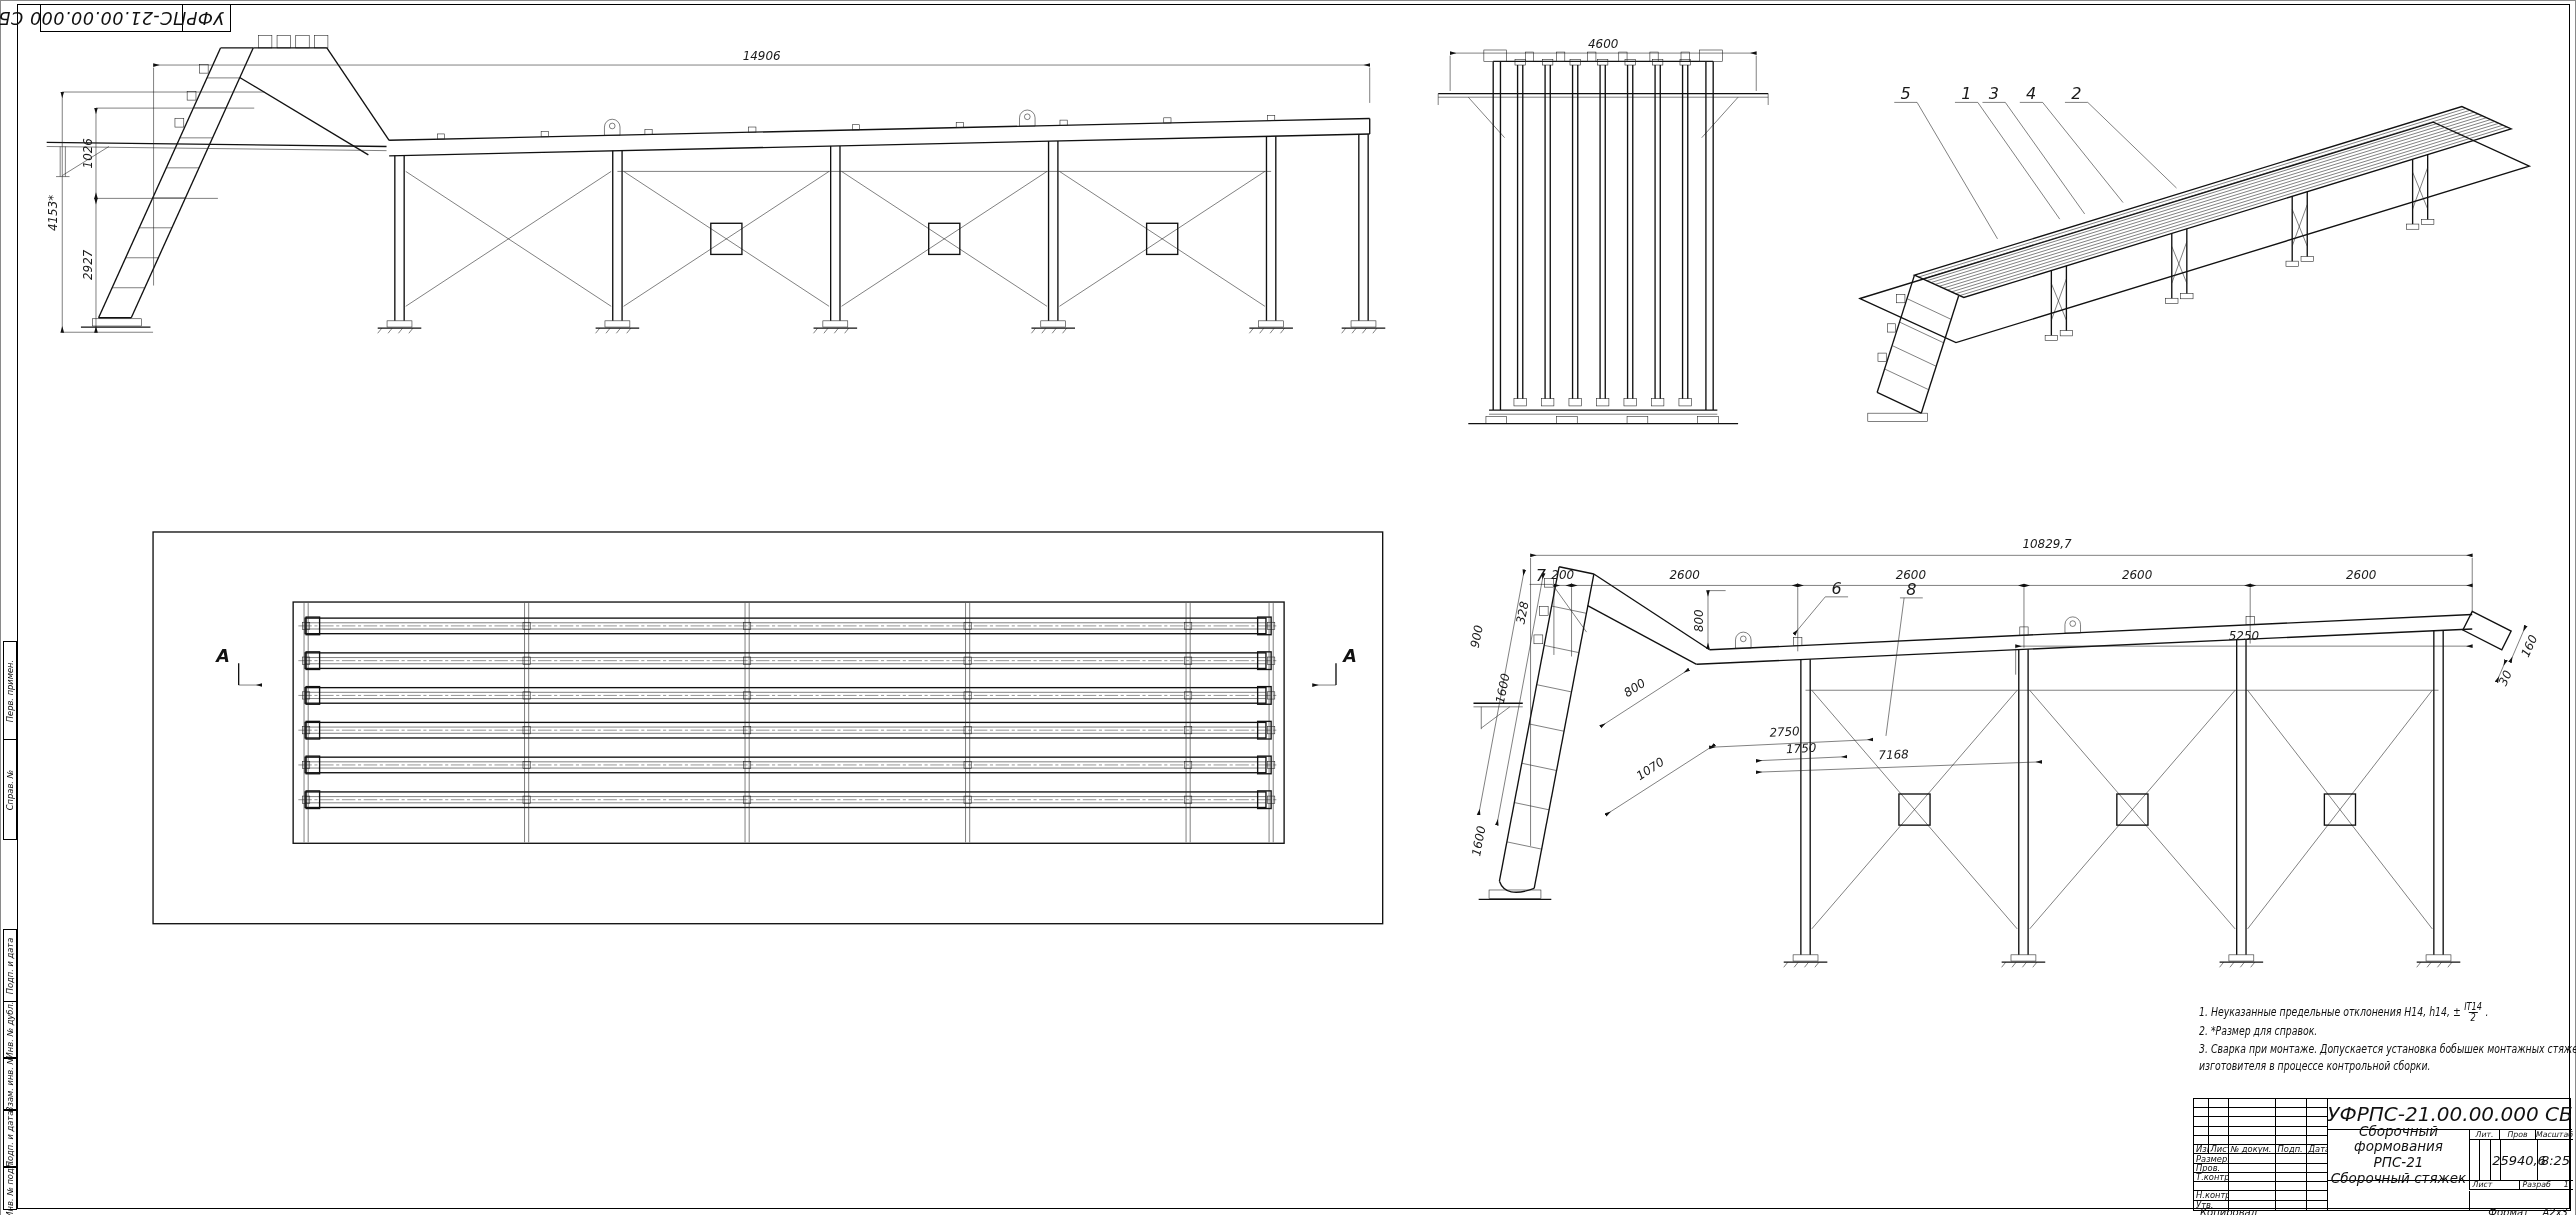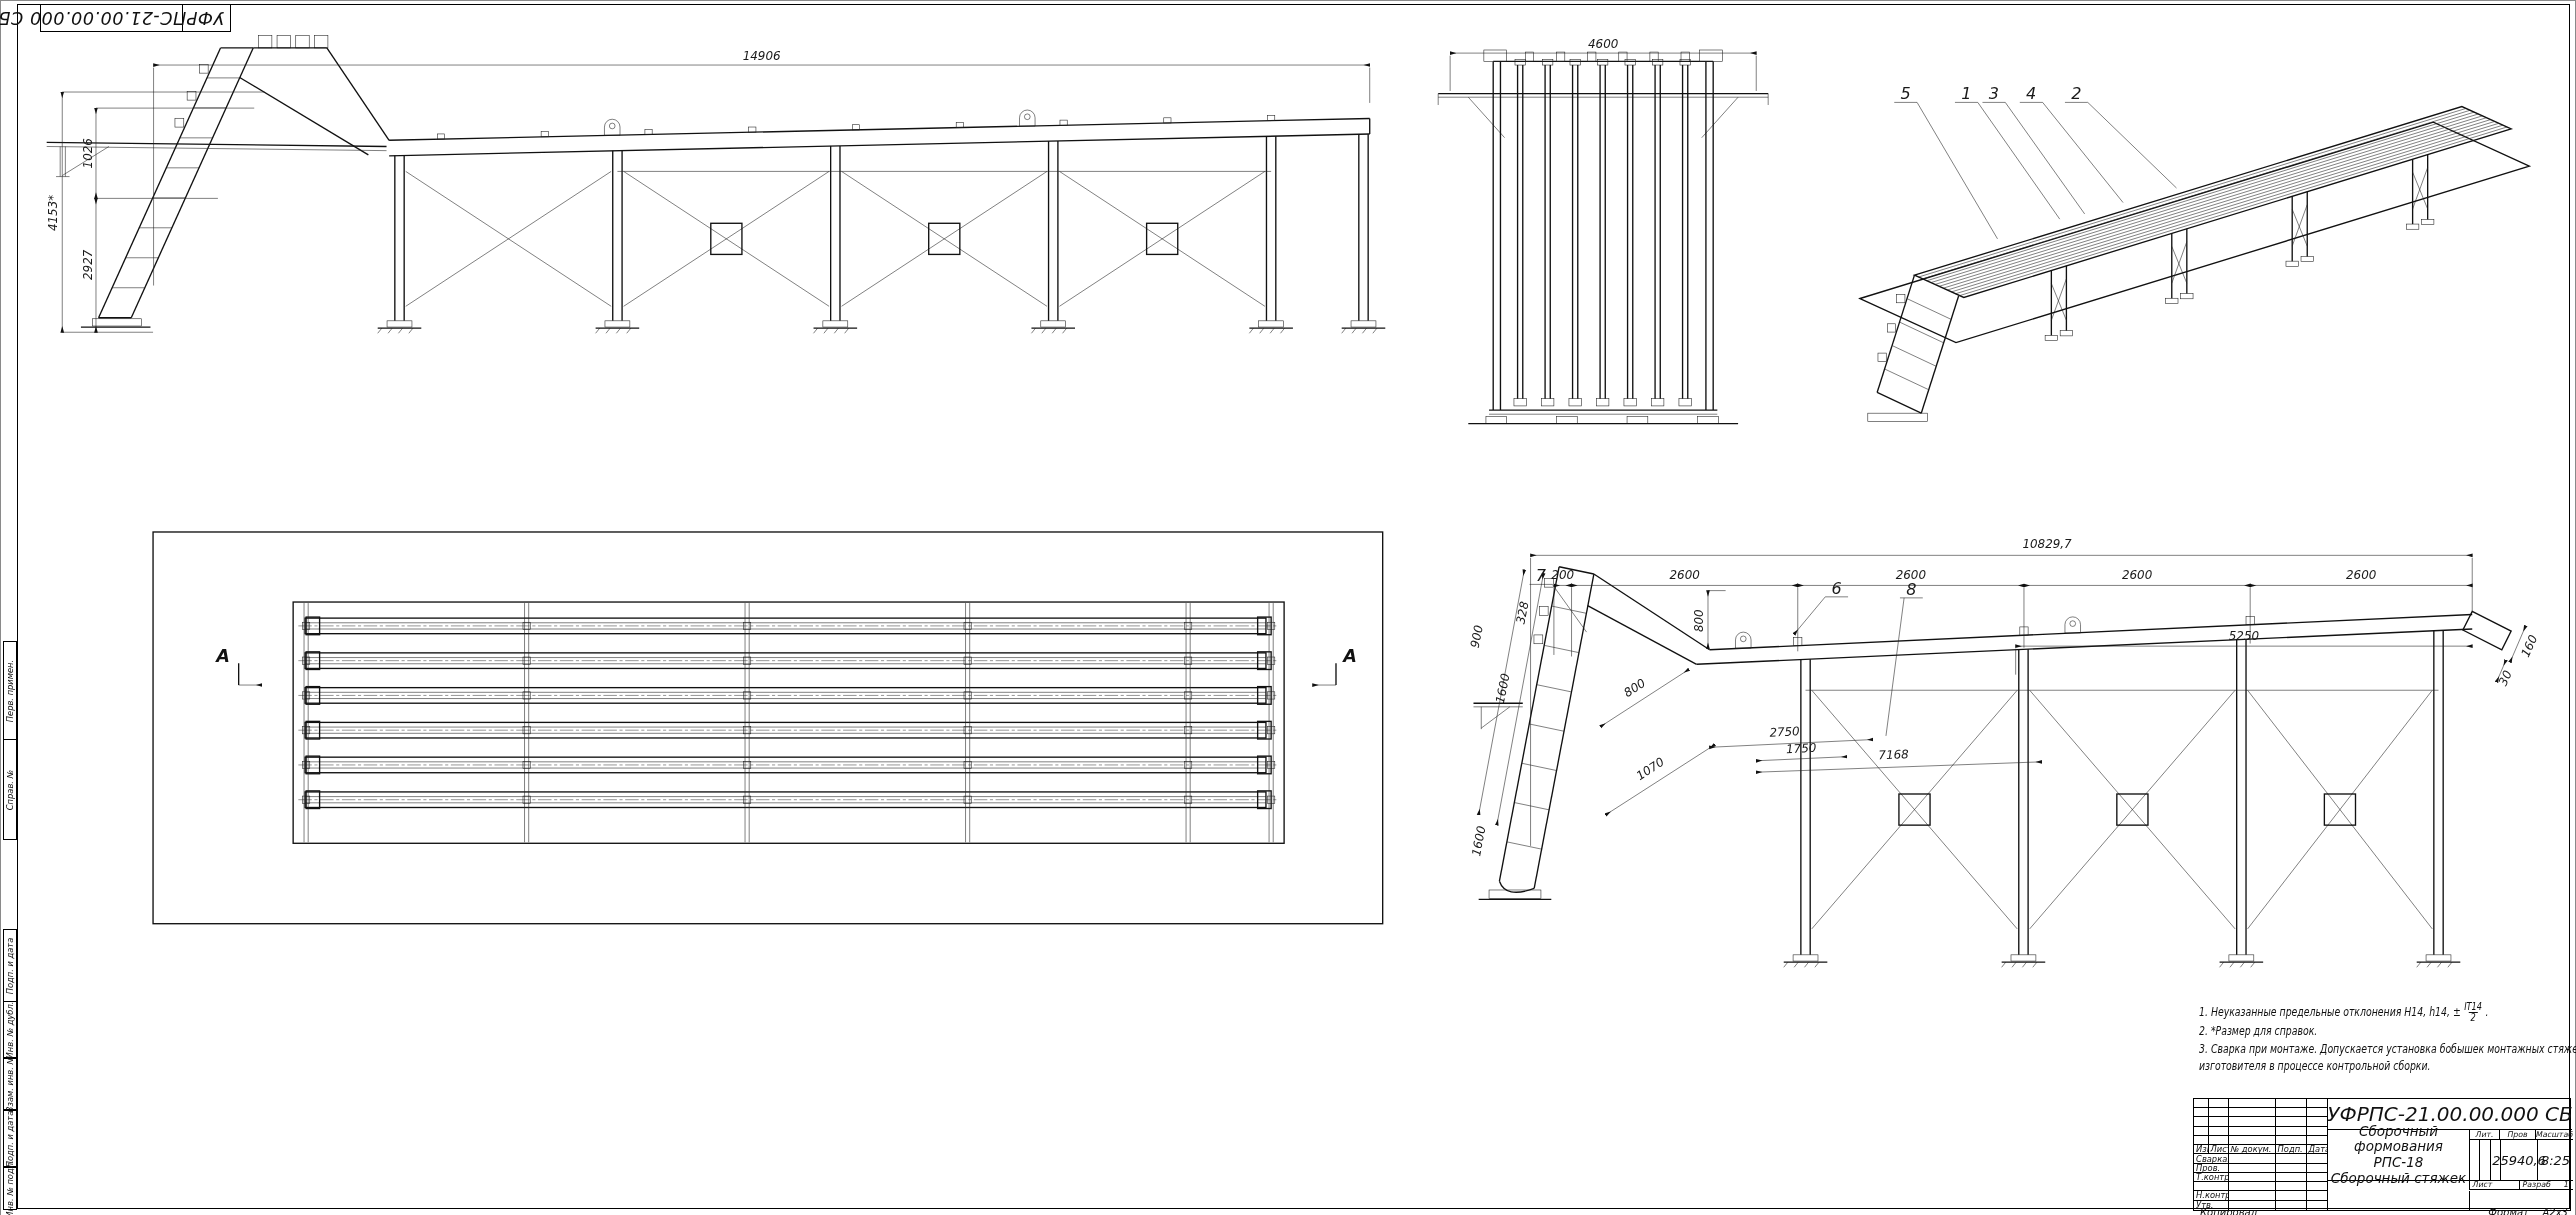--- a/index.html
+++ b/index.html
@@ -649,21 +649,21 @@
           <div class="cell" style="flex:1;border-right:none"></div>
         </div>
       <div class="row">
         <div class="cell" style="width:14.5px">Изм.</div>
         <div class="cell" style="width:20px">Лист</div>
         <div class="cell" style="width:47px">№ докум.</div>
         <div class="cell" style="width:31px">Подп.</div>
         <div class="cell" style="flex:1;border-right:none">Дата</div>
       </div>
       <div class="row">
-          <div class="cell" style="width:35px">Сварка.</div>
+          <div class="cell" style="width:35px">Размер.</div>
           <div class="cell" style="width:47px"></div>
           <div class="cell" style="width:31px"></div>
           <div class="cell" style="flex:1;border-right:none"></div>
         </div>
       <div class="row">
           <div class="cell" style="width:35px">Пров.</div>
           <div class="cell" style="width:47px"></div>
           <div class="cell" style="width:31px"></div>
           <div class="cell" style="flex:1;border-right:none"></div>
         </div>
@@ -689,21 +689,21 @@
           <div class="cell" style="width:35px;border-bottom:none">Утв.</div>
           <div class="cell" style="width:47px;border-bottom:none"></div>
           <div class="cell" style="width:31px;border-bottom:none"></div>
           <div class="cell" style="flex:1;border-right:none;border-bottom:none"></div>
         </div>
     </div>
     <div class="tbr">
       <div class="docnum">УФРПС-21.00.00.000 СБ</div>
       <div class="nameCell">
         <span>Сборочный</span>
-        <span>формования РПС-18</span>
+        <span>формования РПС-21</span>
         <span>Сборочный стяжек</span>
       </div>
       <div class="nameBlank"></div>
       <div class="litArea">
         <div class="litHead">
           <div style="width:31px">Лит.</div>
           <div style="width:37px">Пров</div>
           <div style="flex:1">Масштаб</div>
         </div>
         <div class="litVals">

